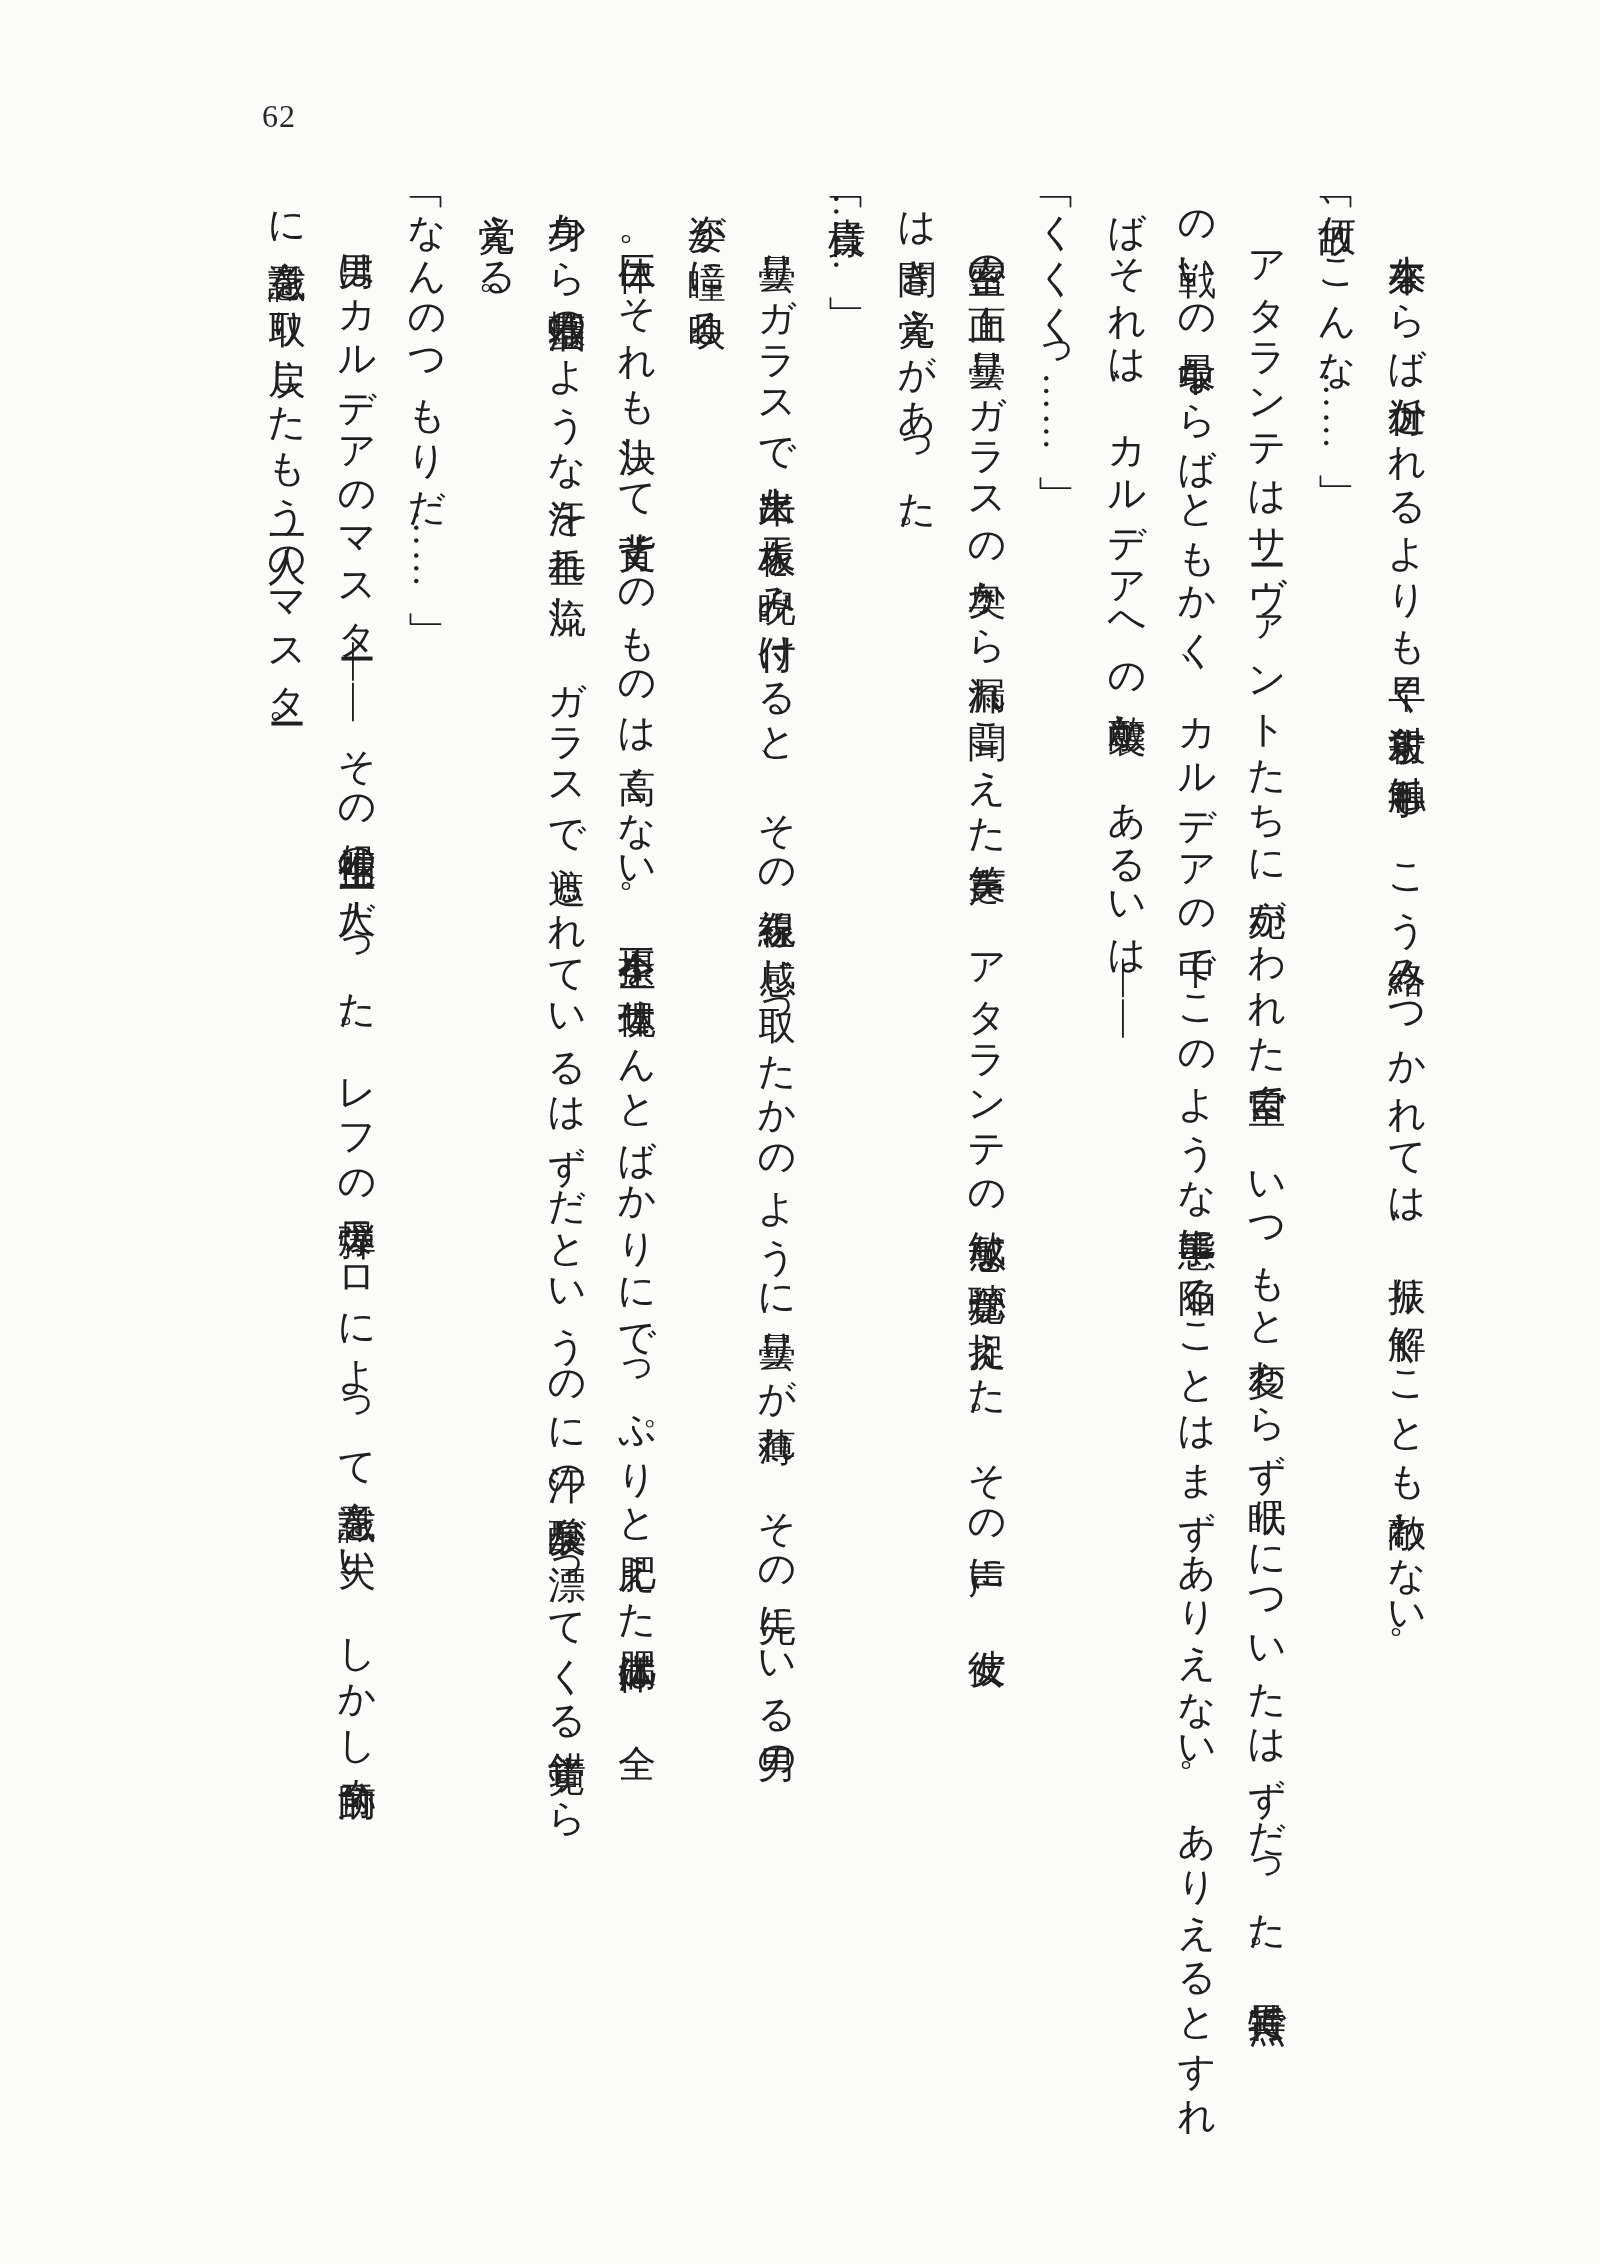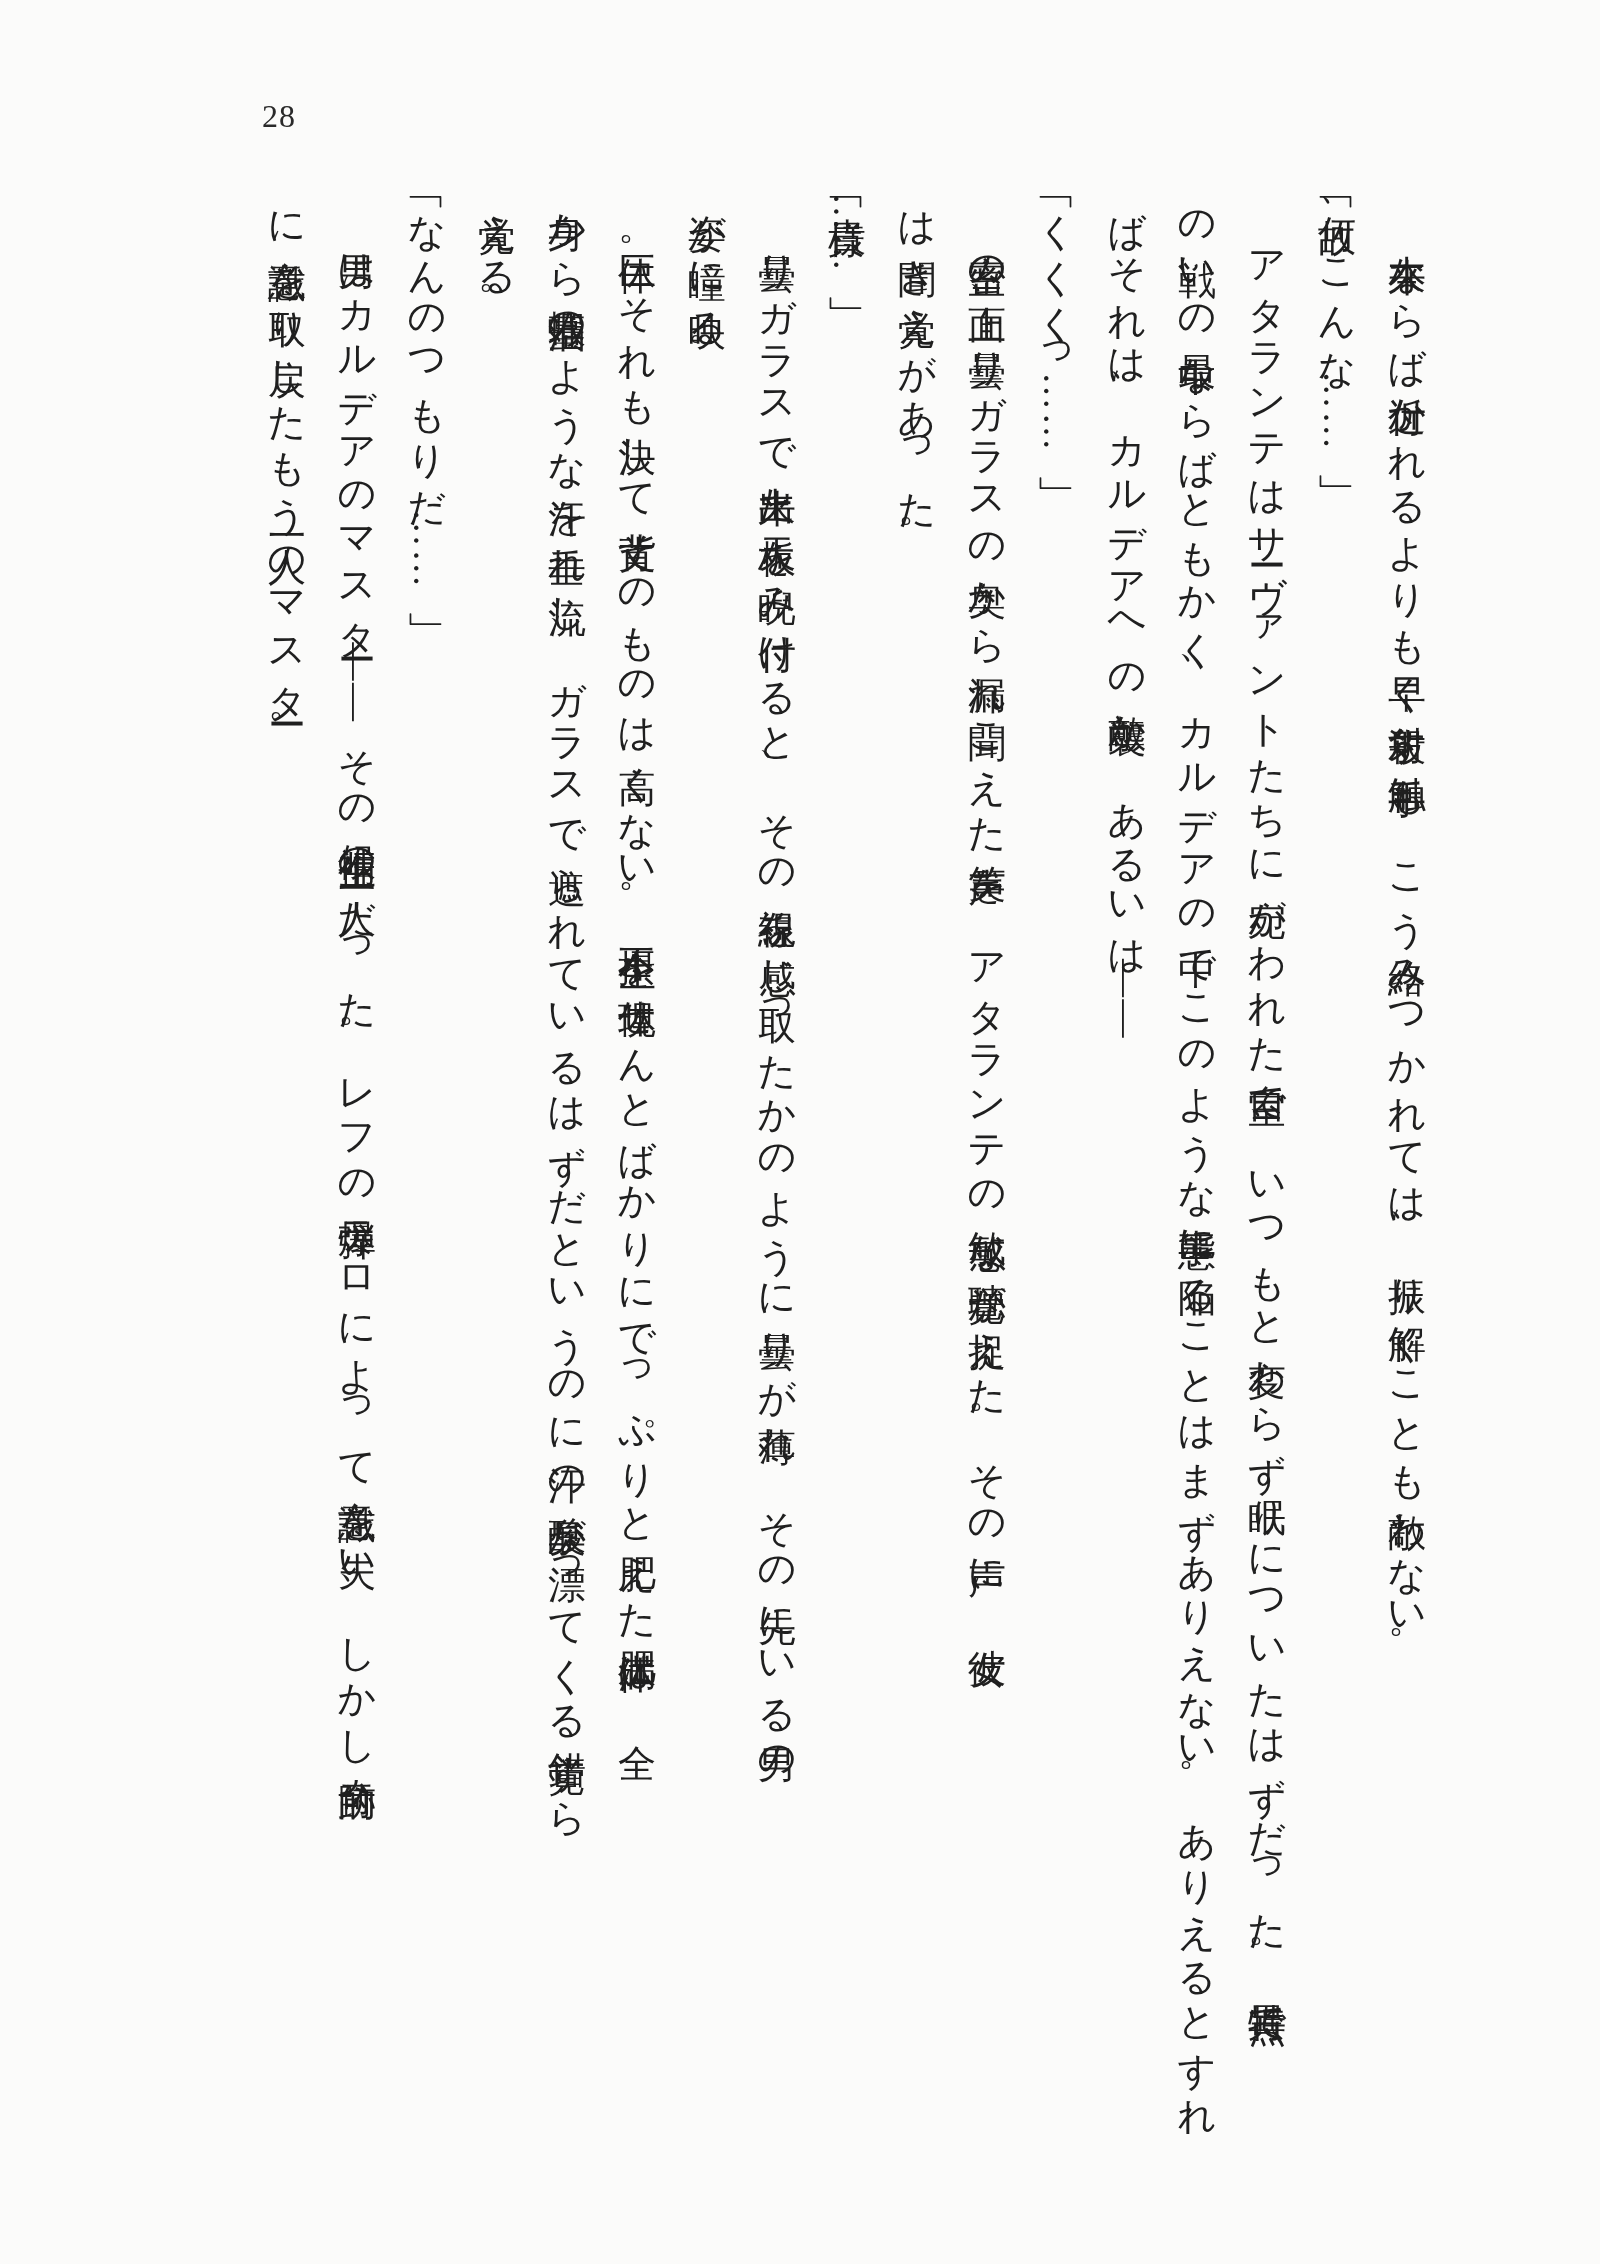--- a/index.html
+++ b/index.html
@@ -69,21 +69,21 @@
   .c12 { right: 840px; }
   .c13 { right: 910px; }
   .c14 { right: 980px; }
   .c15 { right: 1050px; }
   .c16 { right: 1120px; }
 </style>
 </head>
 <body>
 
 <div class="page">
-  <div class="page-number">28</div>
+  <div class="page-number">62</div>
 
   <div class="text-block">
     <div class="vline c0 indent">本来ならば近付かれるよりも早く射殺す触手も、こう絡みつかれては、振り解くことも敵わない。</div>
     <div class="vline c1">「何故、こんな……」</div>
     <div class="vline c2 indent">アタランテはサーヴァントたちに宛がわれた自室で、いつもと変わらず眠りについたはずだった。特異点で</div>
     <div class="vline c3">の戦いの最中ならばともかく、カルデアの中でこのような事態に陥ることはまずありえない。ありえるとすれ</div>
     <div class="vline c4">ばそれは、カルデアへの敵襲か、あるいは――</div>
     <div class="vline c5">「くくくっ……」</div>
     <div class="vline c6 indent">密室の上面、曇りガラスの奥から漏れ聞こえた笑声を、アタランテの敏感な聴覚が捉えた。その声に、彼女</div>
     <div class="vline c7">は聞き覚えがあった。</div>

